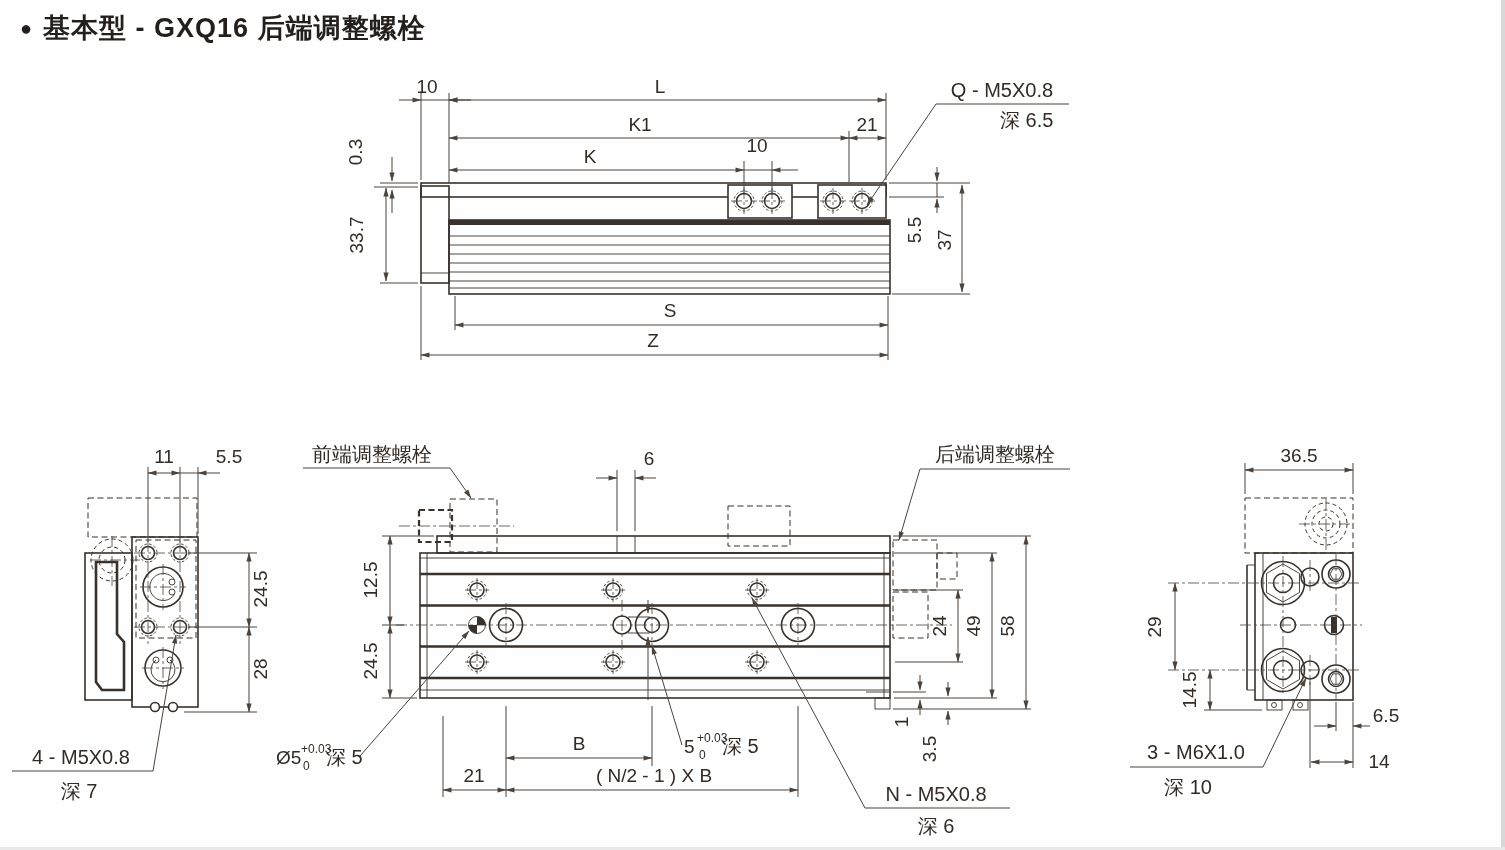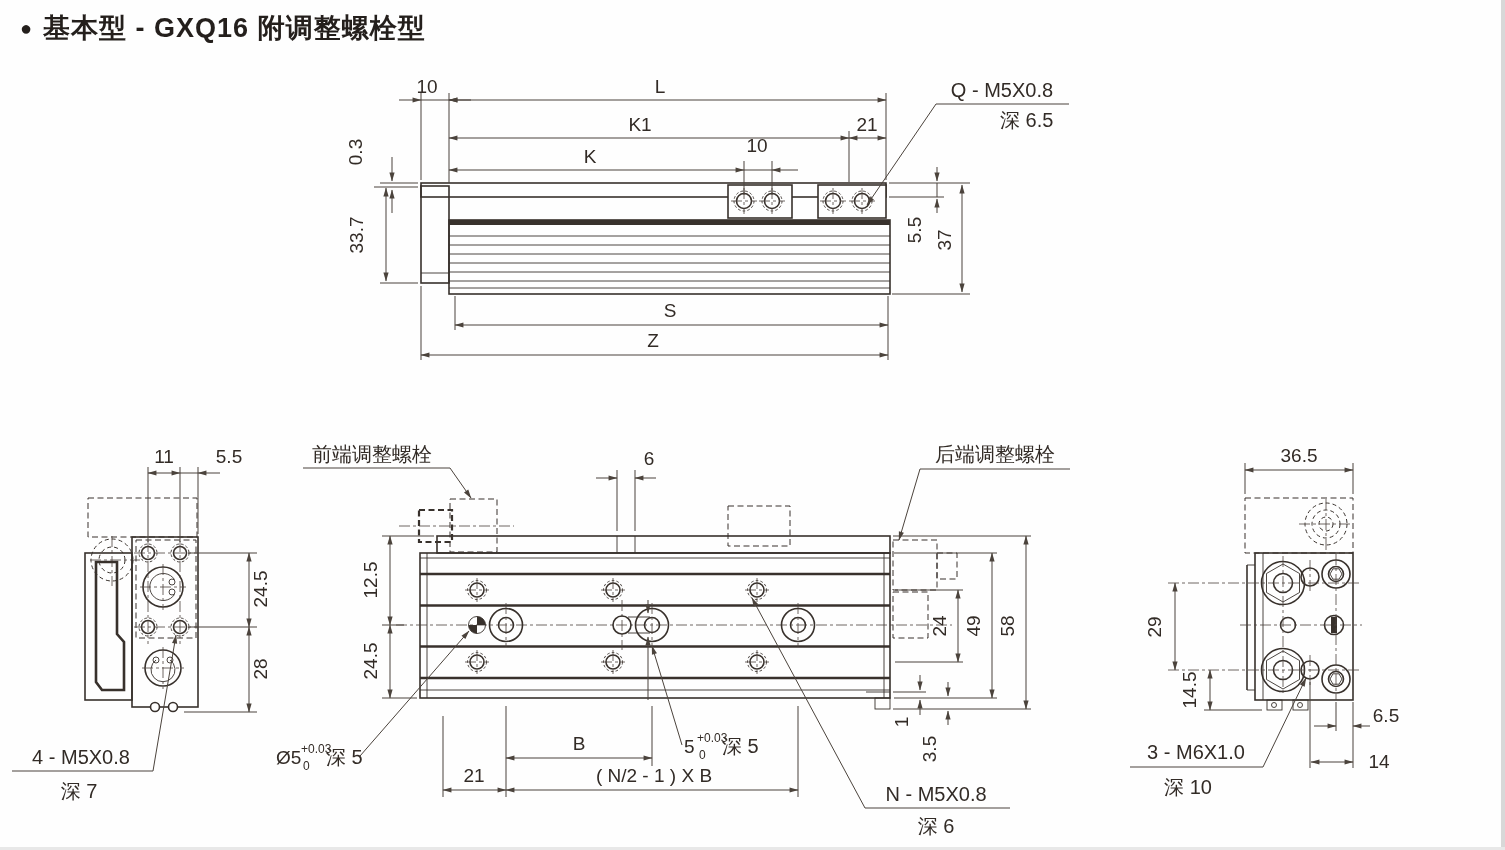--- a/index.html
+++ b/index.html
@@ -23,21 +23,21 @@
   .cl{stroke:#4b433c;fill:none;stroke-width:0.8px;stroke-dasharray:11 3 3 3;}
   .th{stroke:#38312c;fill:none;stroke-width:0.9px;stroke-dasharray:2.6 2.2;}
 </style>
 </head>
 <body>
 
 <div class="stage">
 
   <div class="title">
     <span class="dot">●</span>
-    <span>基本型 - GXQ16 附调整螺栓型</span>
+    <span>基本型 - GXQ16 后端调整螺栓</span>
   </div>
 
   <svg width="1505" height="850" viewBox="0 0 1505 850">
     <defs>
       <marker id="ar" viewBox="0 0 10 10" refX="9.4" refY="5" markerWidth="13" markerHeight="9" orient="auto-start-reverse" markerUnits="userSpaceOnUse">
         <path d="M0,2.1 L10,5 L0,7.9 Z" fill="#4b433c"></path>
       </marker>
     </defs>
 
     <g>

